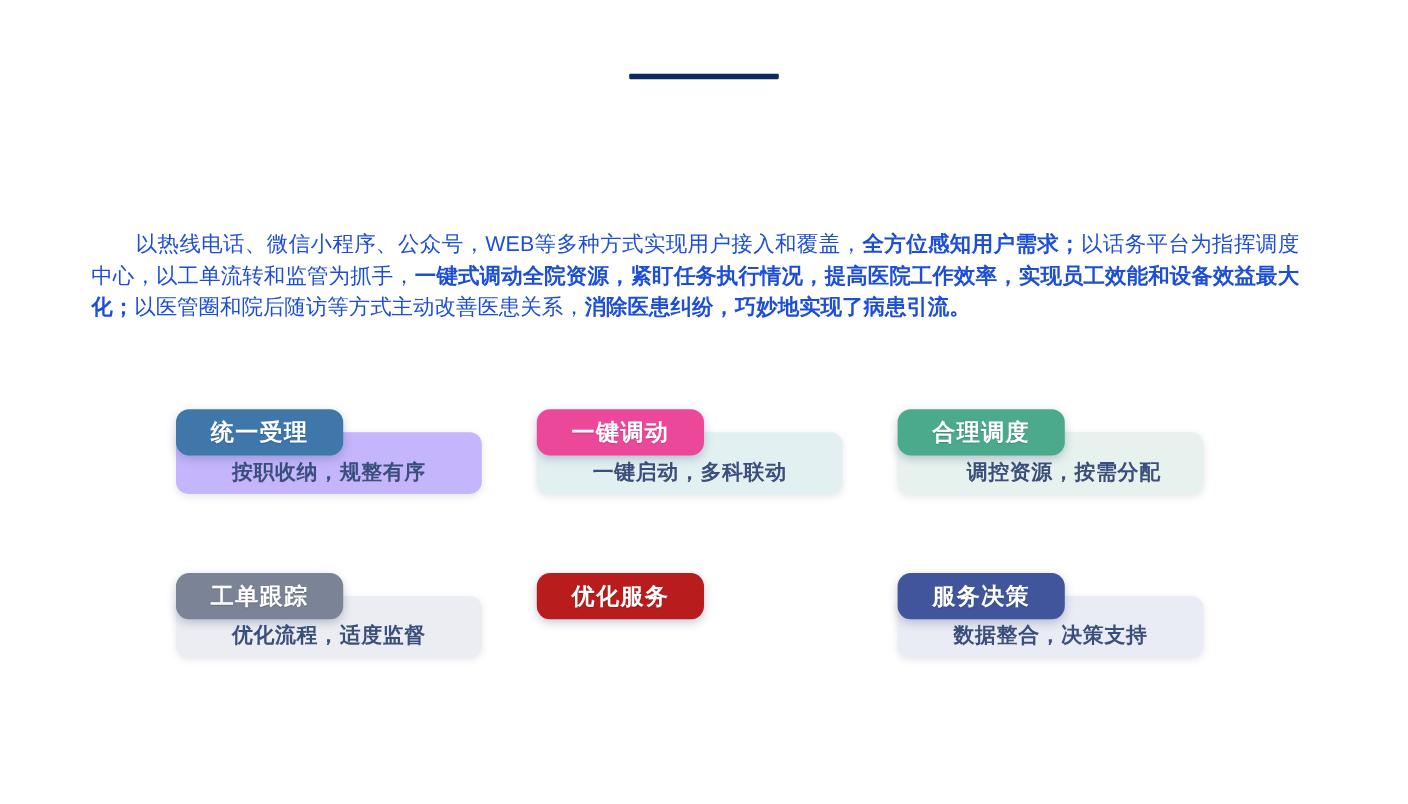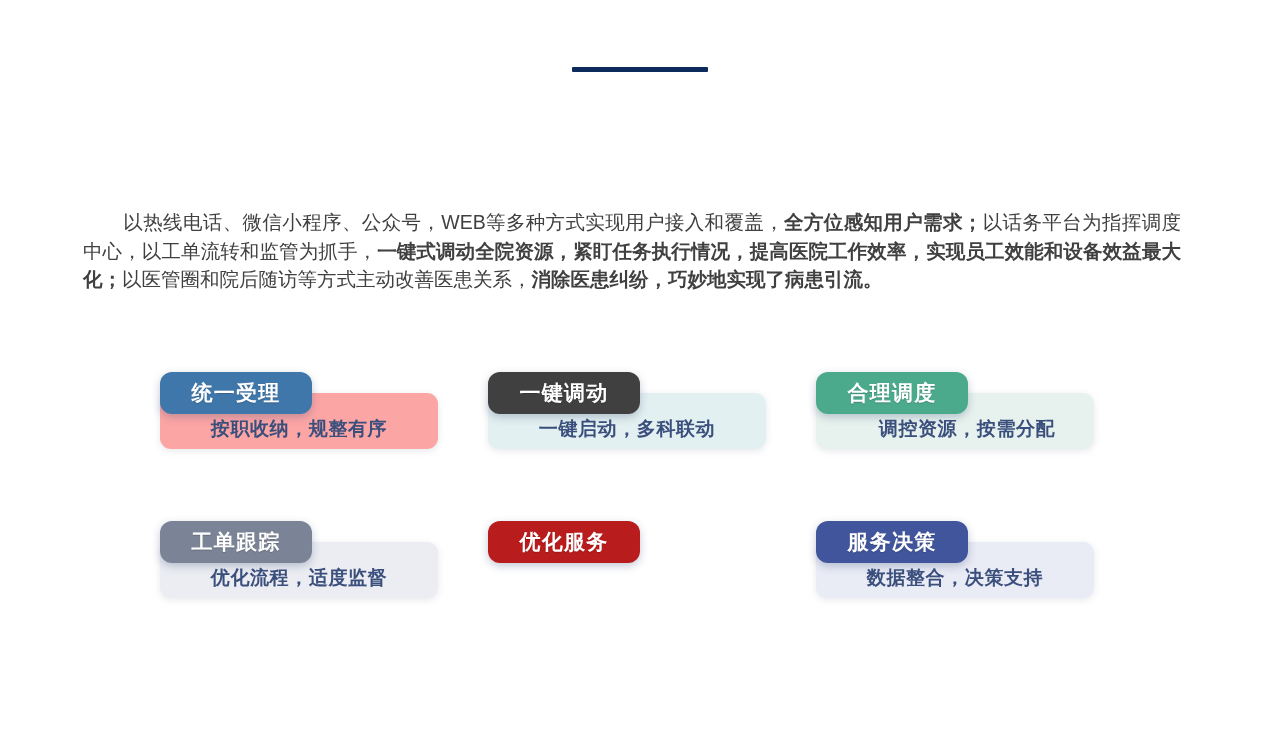--- a/index.html
+++ b/index.html
@@ -40,21 +40,21 @@
   }
 
   
   .intro {
     position: absolute;
     top: 208px;
     left: 83px;
     width: 1098px;
     font-size: 19.5px;
     line-height: 28.5px;
-    color: #404040;
+    color: #1d4ed8;
     text-align: justify;
     text-justify: inter-ideograph;
     font-family: "Liberation Sans", "DejaVu Sans", sans-serif;
   }
   .intro .indent { display: inline-block; width: 40px; }
   .intro b { font-weight: bold; }
 
   
   .cards {
     position: absolute;
@@ -125,33 +125,33 @@
 </div>
 
 <div class="intro">
   <span class="indent"></span><span id="intro-text"><span>以热线电话、微信小程序、公众号，WEB等多种方式实现用户接入和覆盖，</span><b>全方位感知用户需求；</b><span>以话务平台为指挥调度中心，以工单流转和监管为抓手，</span><b>一键式调动全院资源，紧盯任务执行情况，提高医院工作效率，实现员工效能和设备效益最大化；</b><span>以医管圈和院后随访等方式主动改善医患关系，</span><b>消除医患纠纷，巧妙地实现了病患引流。</b></span>
 </div>
 
 <div class="cards">
   <div class="card-row">
 
     <div class="card">
-      <div class="card-body" style="background: #fca5a5; text-align: right;">
+      <div class="card-body" style="background: #c4b5fd; text-align: right;">
         <span class="card-sub">按职收纳，规整有序</span>
       </div>
       <div class="card-head" style="background: rgb(63, 119, 171);">
         <span class="card-title">统一受理</span>
       </div>
     </div>
 
     <div class="card">
       <div class="card-body" style="background: rgb(227, 240, 241);">
         <span class="card-sub">一键启动，多科联动</span>
       </div>
-      <div class="card-head" style="background: #404040;">
+      <div class="card-head" style="background: #ec4899;">
         <span class="card-title">一键调动</span>
       </div>
     </div>
 
     <div class="card">
       <div class="card-body" style="background: rgb(231, 242, 238); padding-left: 24px;">
         <span class="card-sub">调控资源，按需分配</span>
       </div>
       <div class="card-head" style="background: rgb(76, 170, 140);">
         <span class="card-title">合理调度</span>

